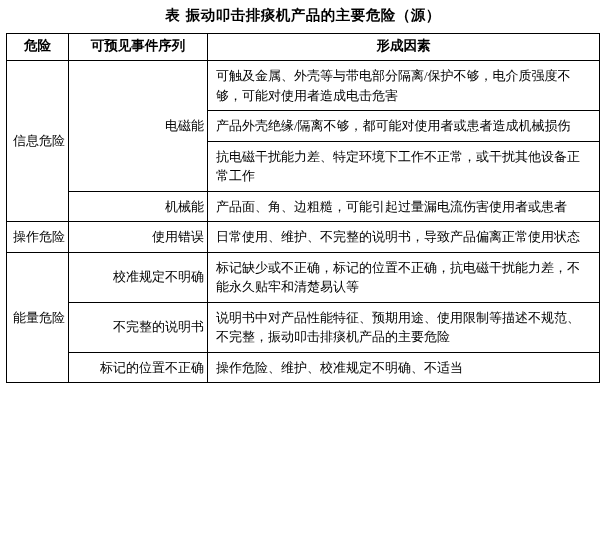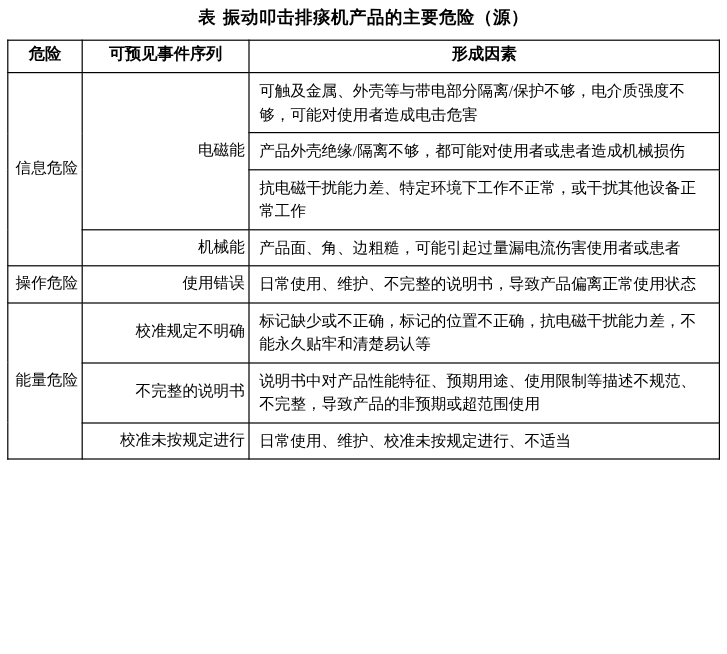--- a/index.html
+++ b/index.html
@@ -103,22 +103,22 @@
           <td class="col-sequence">使用错误</td>
           <td class="col-factor">日常使用、维护、不完整的说明书，导致产品偏离正常使用状态</td>
         </tr>
         <tr>
           <td class="col-hazard" rowspan="3">能量危险</td>
           <td class="col-sequence">校准规定不明确</td>
           <td class="col-factor">标记缺少或不正确，标记的位置不正确，抗电磁干扰能力差，不能永久贴牢和清楚易认等</td>
         </tr>
         <tr>
           <td class="col-sequence">不完整的说明书</td>
-          <td class="col-factor">说明书中对产品性能特征、预期用途、使用限制等描述不规范、不完整，导致产品的非预期或超范围使用</td>
+          <td class="col-factor">说明书中对产品性能特征、预期用途、使用限制等描述不规范、不完整，振动叩击排痰机产品的主要危险</td>
         </tr>
         <tr>
-          <td class="col-sequence">校准未按规定进行</td>
-          <td class="col-factor">日常使用、维护、校准未按规定进行、不适当</td>
+          <td class="col-sequence">标记的位置不正确</td>
+          <td class="col-factor">操作危险、维护、校准规定不明确、不适当</td>
         </tr>
       </tbody>
   </table>
 
 </div>
 
 </body></html>

